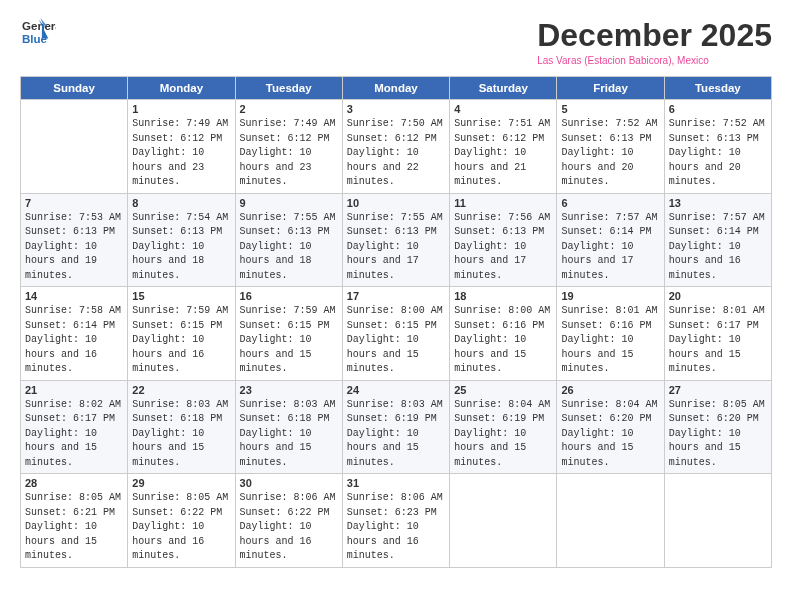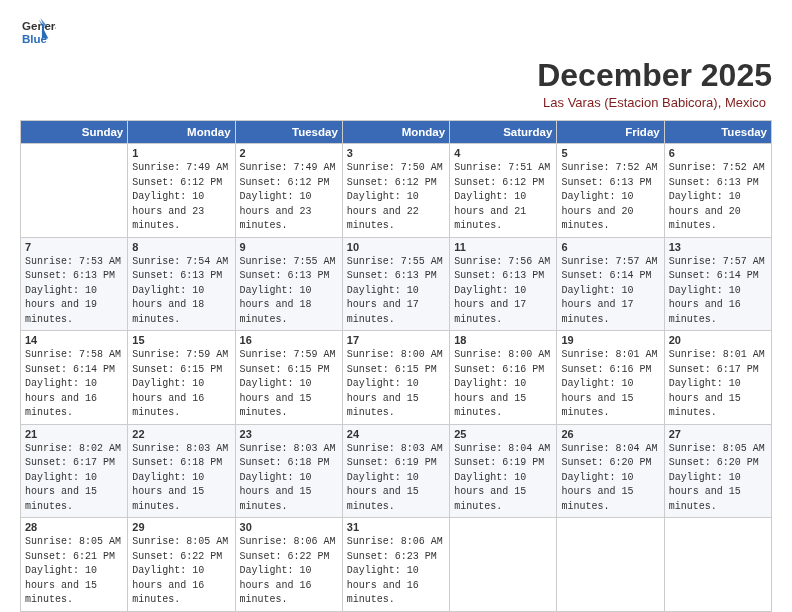--- a/index.html
+++ b/index.html
@@ -25,46 +25,45 @@
     .logo {
       display: flex;
       align-items: center;
       gap: 4px;
     }
     .logo-icon {
       width: 36px;
       height: 32px;
     }
     .title-block {
-      text-align: center;
-      margin-top: 40px;
+      text-align: left;
     }
     .month-title {
       font-size: 32px;
       font-weight: bold;
       color: #333;
       line-height: 1.1;
     }
     .subtitle {
-      font-size: 13px;
-      color: #7f1d1d;
+      font-size: 10px;
+      color: #ec4899;
       margin-top: 2px;
     }
     .calendar {
       width: 100%;
       border-collapse: collapse;
       table-layout: fixed;
     }
     .calendar th {
       background: #3a6ab5;
       color: #fff;
       font-size: 11.5px;
       font-weight: bold;
       padding: 5px 4px;
-      text-align: right;
+      text-align: center;
       border: 1px solid #ccc;
     }
     .calendar td {
       border: 1px solid #ccc;
       vertical-align: top;
       padding: 3px 4px 3px 4px;
       font-size: 9.2px;
       color: #333;
       height: 82px;
       background: #fff;

